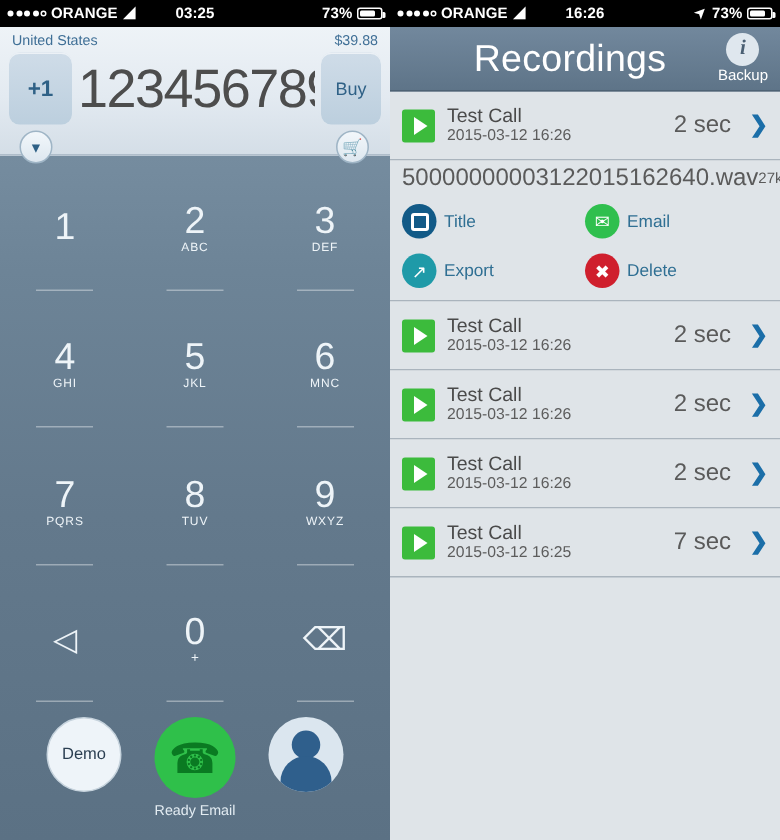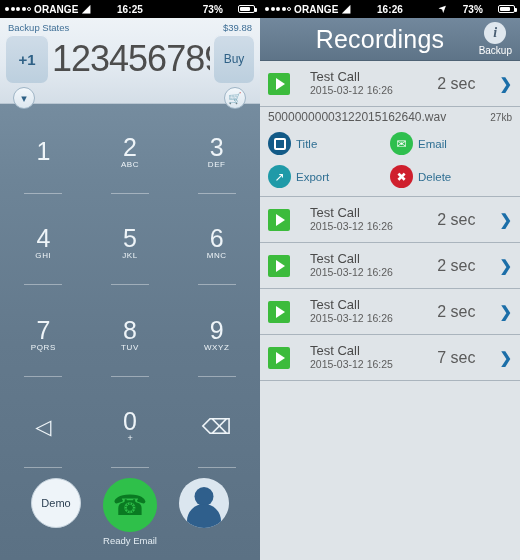--- a/index.html
+++ b/index.html
@@ -15,21 +15,21 @@
     display:flex; align-items:center; padding:0 5px;
     font-size:10px; font-weight:bold; letter-spacing:.1px;
     position:relative;
   }
   .sb-dots { display:flex; align-items:center; gap:1.5px; margin-right:3px; }
   .dot { width:4px; height:4px; border-radius:50%; background:#fff; }
   .dot.hollow { background:transparent; border:1px solid #fff; width:4px; height:4px; }
   .sb-carrier { font-size:10px; font-weight:bold; }
   .sb-wifi { margin-left:4px; font-size:10px; line-height:1; }
   .sb-time { position:absolute; left:0; right:0; text-align:center; font-size:10px; font-weight:bold; pointer-events:none; }
-  .sb-right { margin-left:auto; display:flex; align-items:center; gap:15px; z-index:2; }
+  .sb-right { margin-left:auto; display:flex; align-items:center; gap:3px; z-index:2; }
   .sb-loc { font-size:9px; transform:rotate(-45deg) translateY(-1px); display:inline-block; }
   .batt { width:17px; height:8px; border:1px solid #fff; border-radius:2px; position:relative; display:inline-block; }
   .batt:after { content:""; position:absolute; right:-3px; top:2px; width:2px; height:4px; background:#fff; border-radius:0 1px 1px 0; }
   .batt i { position:absolute; left:1px; top:1px; bottom:1px; width:68%; background:#fff; border-radius:1px; display:block; }
 
   
   .dialer { height:542px; background:linear-gradient(180deg,#7e95a8 0%,#6d8497 30%,#63798c 60%,#5b7184 100%); display:flex; flex-direction:column; }
   .dial-display {
     background:linear-gradient(180deg,#eef3f7 0%,#e3eaf1 55%,#d4dee7 100%);
     padding:4px 6px 2px; position:relative; height:86px;
@@ -96,33 +96,33 @@
     border-bottom:1px solid #4e6274;
   }
   .rec-title { color:#fff; font-size:25px; font-weight:400; letter-spacing:.2px; margin-right:20px; }
   .backup-btn { position:absolute; right:8px; top:4px; display:flex; flex-direction:column; align-items:center; }
   .info-circle { width:22px; height:22px; border-radius:50%; background:#dfe7ee;
                  display:flex; align-items:center; justify-content:center;
                  color:#4a5f73; font-size:14px; font-style:italic; font-family:"Liberation Serif", serif; font-weight:bold; }
   .backup-label { color:#fff; font-size:10px; margin-top:1px; }
 
   .rec-list { flex:1; background:#dfe4e8; overflow:hidden; }
-  .rec-item { background:#dfe4e8; border-bottom:1px solid #aab4bd; padding:5px 8px; display:flex; align-items:center; gap:20px; height:46px; }
+  .rec-item { background:#dfe4e8; border-bottom:1px solid #aab4bd; padding:5px 8px; display:flex; align-items:center; gap:8px; height:46px; }
   .play-btn { width:22px; height:22px; background:#3cbb3c; border-radius:2px; flex:0 0 22px;
               display:flex; align-items:center; justify-content:center; }
   .play-tri { width:0; height:0; border-left:9px solid #fff; border-top:6px solid transparent; border-bottom:6px solid transparent; margin-left:2px; }
   .rec-meta { flex:1; min-width:0; }
   .rec-name { font-size:13px; color:#4a4a4a; line-height:1.2; }
   .rec-date { font-size:10.5px; color:#5d5d5d; line-height:1.3; }
   .rec-dur { font-size:16px; color:#5a5a5a; margin-right:4px; white-space:nowrap; }
   .chev { color:#1b6ea8; font-size:15px; font-weight:bold; line-height:1; }
 
   .rec-expanded { background:#dfe4e8; border-bottom:1px solid #aab4bd; padding:0 0 6px; }
   .filerow { display:flex; justify-content:space-between; align-items:center; padding:3px 8px 4px; }
-  .filename { font-size:12px; color:#5a5a5a; }
+  .filename { font-size:16px; color:#5a5a5a; }
   .filesize { font-size:10px; color:#5a5a5a; }
   .act-grid { display:grid; grid-template-columns:1fr 1fr; row-gap:10px; padding:4px 8px 2px; }
   .act-item { display:flex; align-items:center; gap:5px; }
   .act-ic { width:23px; height:23px; border-radius:50%; display:flex; align-items:center; justify-content:center; color:#fff; font-size:12px; flex:0 0 23px; }
   .ic-title { background:#125a87; }
   .ic-email { background:#2fbf4e; }
   .ic-export { background:#1f9aa8; }
   .ic-delete { background:#cf1f2d; }
   .act-lbl { font-size:11.5px; color:#2f6f93; }
   .sq { width:12px; height:12px; border:2px solid #fff; border-radius:2px; }
@@ -140,34 +140,34 @@
     <div class="statusbar">
       <span class="sb-dots">
         <i class="dot"></i>
           <i class="dot"></i>
           <i class="dot"></i>
           <i class="dot"></i>
           <i class="dot hollow"></i>
       </span>
       <span class="sb-carrier">ORANGE</span>
       <span class="sb-wifi">◢</span>
-      <span class="sb-time">16:25</span>
+      <span class="sb-time">03:25</span>
       <span class="sb-right">
         <span>73%</span>
         <span class="batt">
             <i></i>
           </span>
       </span>
     </div>
 
     <div class="dialer">
 
       <div class="dial-display">
         <div class="dd-top">
-          <span class="dd-country">Backup States</span>
+          <span class="dd-country">United States</span>
           <span class="dd-balance">$39.88</span>
         </div>
         <div class="dd-row">
           <div class="btn-prefix">+1</div>
           <div class="dd-number">123456789</div>
           <div class="btn-buy">Buy</div>
         </div>
         <div class="circ-badge badge-chev">▾</div>
         <div class="circ-badge badge-cart">🛒</div>
       </div>

